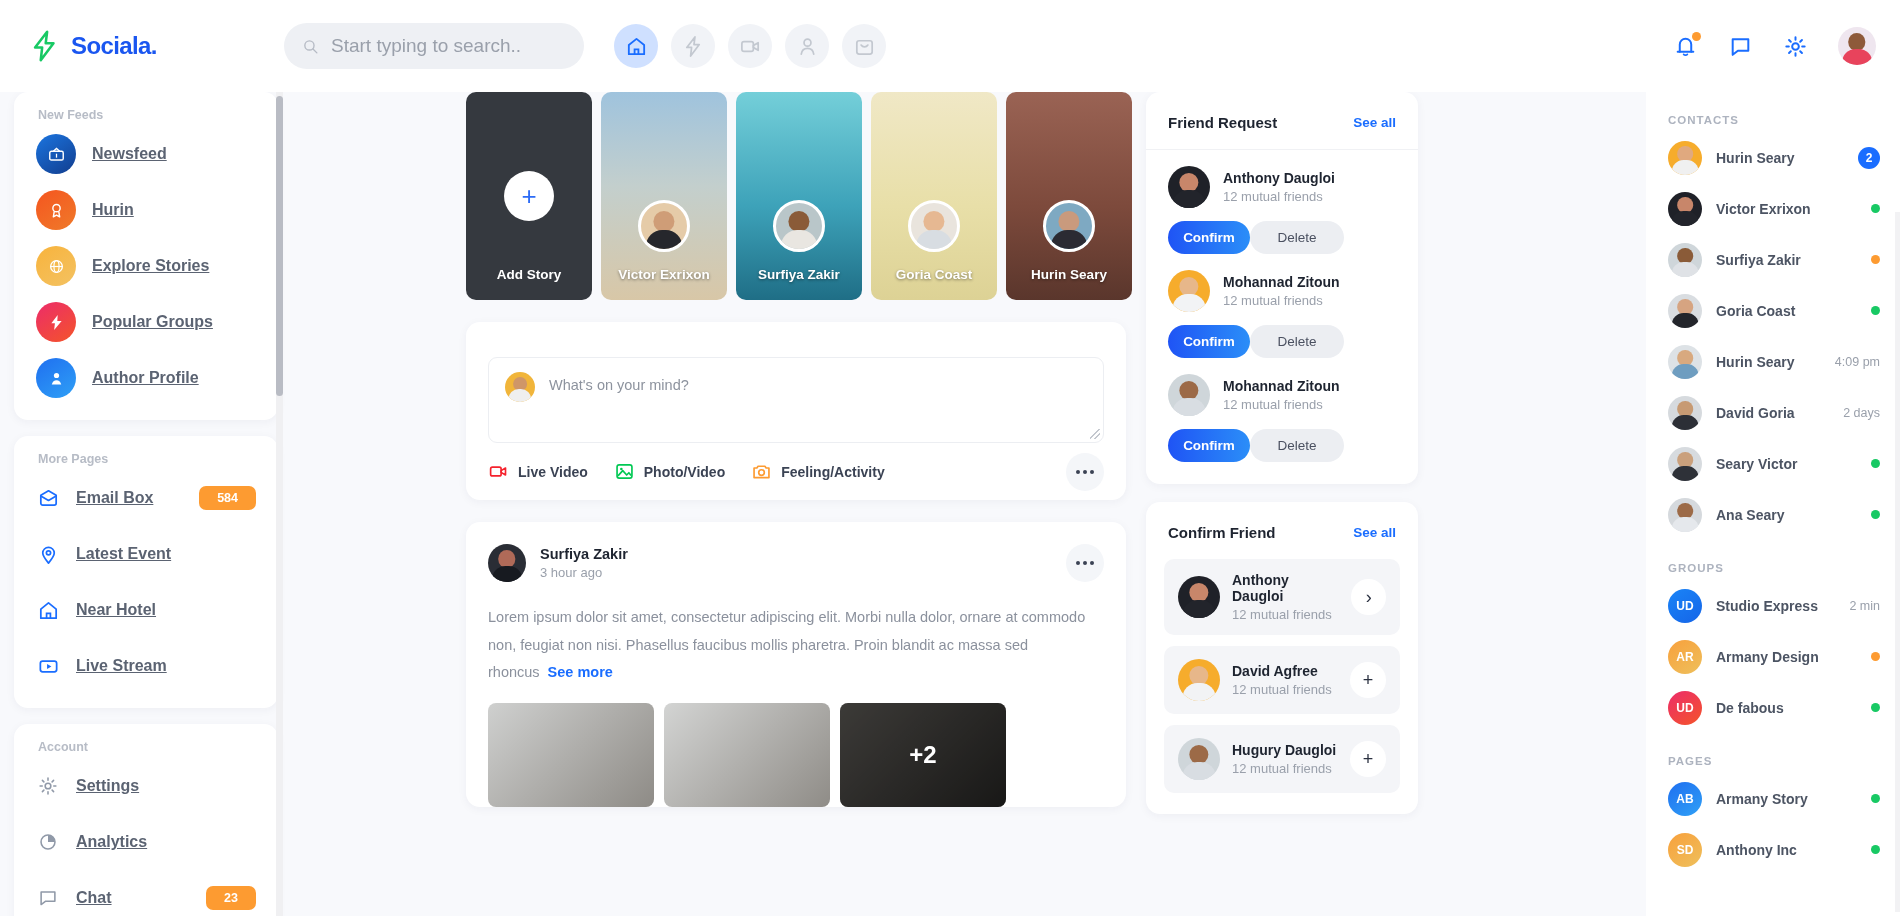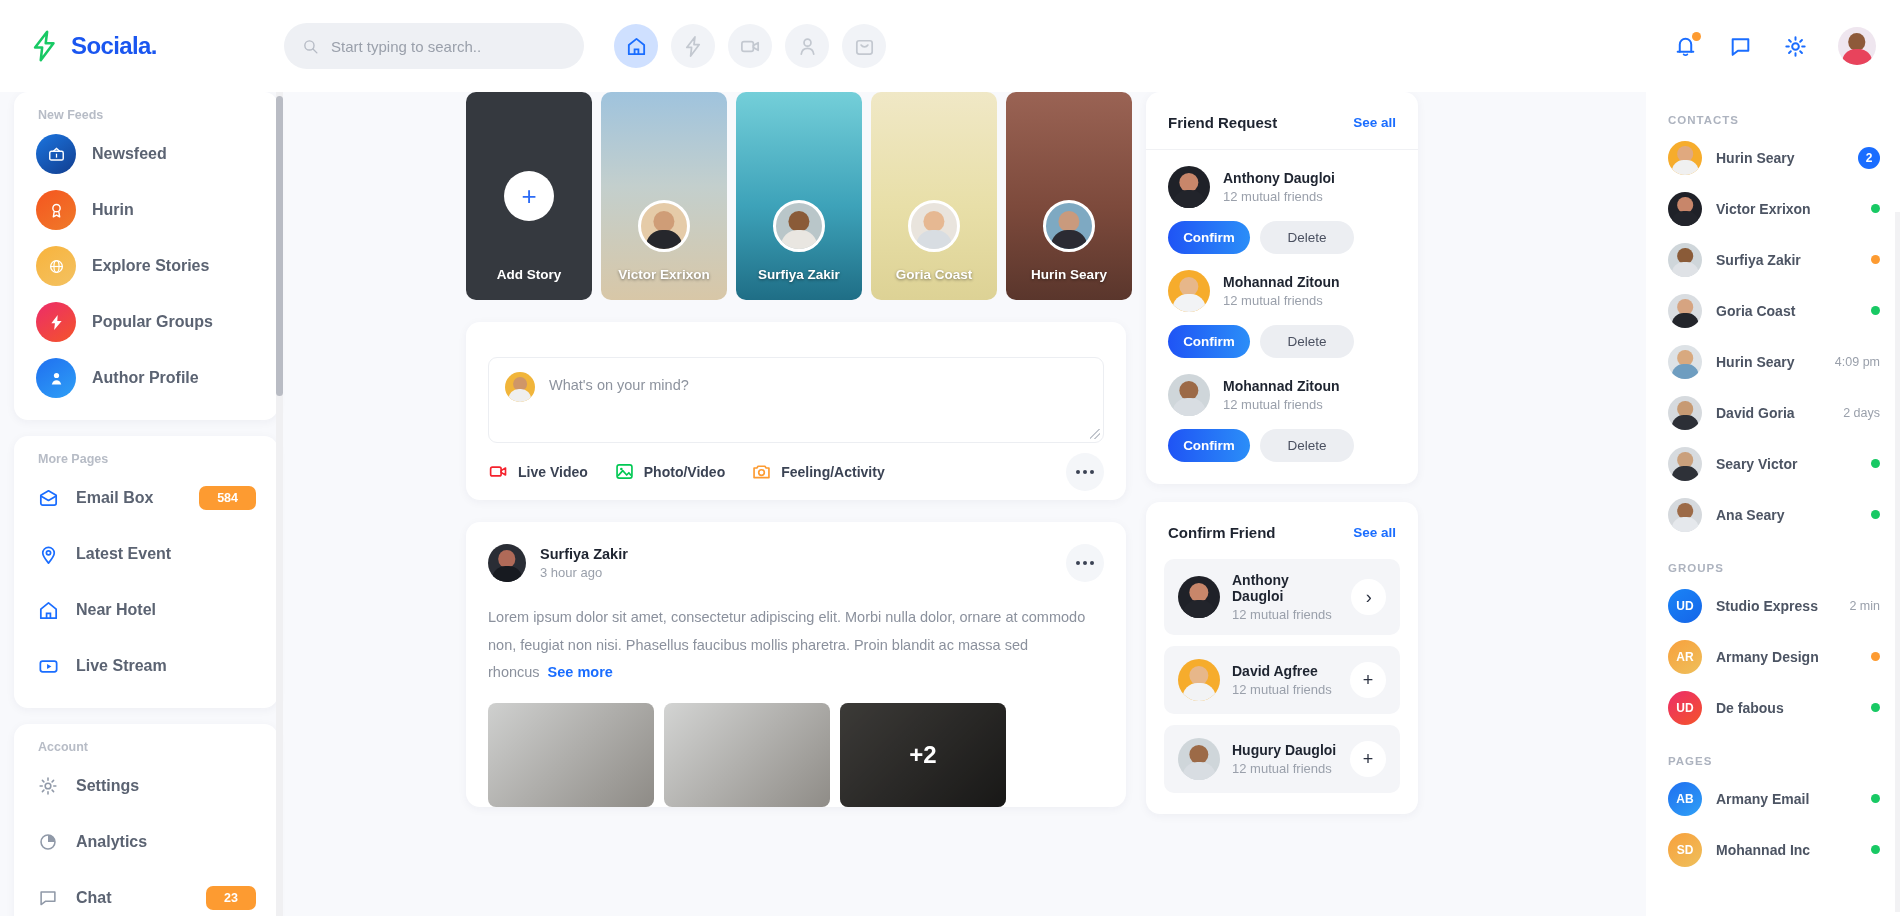--- a/index.html
+++ b/index.html
@@ -19,21 +19,21 @@
   }
   .brand { display: flex; align-items: center; gap: 9px; margin-left: 28px; width: 250px; }
   .brand-logo { width: 34px; height: 34px; }
   .brand-name {
     font-size: 24px; font-weight: bold; color: #1a56f0; letter-spacing: -0.6px;
   }
   .searchbox {
     margin-left: 6px; width: 300px; height: 46px; background: #eef0f4;
     border-radius: 23px; display: flex; align-items: center; padding: 0 18px; gap: 12px;
   }
-  .search-ph { font-size: 15px; color: #9aa0ab; }
+  .search-ph { font-size: 19px; color: #9aa0ab; }
   .navicons { display: flex; align-items: center; gap: 13px; margin-left: 30px; }
   .navicon {
     width: 44px; height: 44px; border-radius: 50%; background: #f1f3f7;
     display: flex; align-items: center; justify-content: center; cursor: pointer;
   }
   .navicon.active { background: #cfe0ff; }
   .rightnav {
     position: absolute; right: 26px; display: flex; align-items: center; gap: 30px;
   }
   .rn-item { position: relative; display: flex; align-items: center; cursor: pointer; }
@@ -76,21 +76,21 @@
     background: #ffffff; border-radius: 14px;
     box-shadow: 0 2px 10px rgba(30,40,80,.05);
   }
   .sec-title {
     font-size: 12.5px; color: #b7bcc6; font-weight: bold; padding: 16px 0 4px 24px;
   }
   .nav-row {
     display: flex; align-items: center; height: 56px; padding: 0 22px; cursor: pointer;
     position: relative;
   }
-  .nav-row .lbl { font-size: 16px; color: #5b6372; font-weight: bold; margin-left: 16px; }
+  .nav-row .lbl { font-size: 16px; color: #5b6372; font-weight: bold; margin-left: 16px; text-decoration: underline; }
   .circ-icon {
     width: 40px; height: 40px; border-radius: 50%;
     display: flex; align-items: center; justify-content: center; flex: none;
   }
   .badge-sq {
     position: absolute; right: 22px; min-width: 30px; height: 24px; border-radius: 7px;
     background: #fd9b31; color: #fff; font-size: 12.5px; font-weight: bold;
     display: flex; align-items: center; justify-content: center; padding: 0 18px;
   }
   .plain-icon { width: 24px; height: 24px; flex: none; display:flex;align-items:center;justify-content:center;}
@@ -179,21 +179,21 @@
     padding: 22px 22px 18px 22px;
   }
   .panel-title { font-size: 15px; font-weight: bold; color: #1e2430; }
   .see-all { font-size: 13.5px; color: #1a6dff; font-weight: bold; cursor: pointer; }
   .fr-divider { height: 1px; background: #f0f1f4; }
   .fr-item { padding: 16px 22px 0 22px; }
   .fr-row { display: flex; align-items: center; gap: 13px; }
   .fr-av { width: 42px; height: 42px; border-radius: 50%; overflow: hidden; flex: none; }
   .fr-name { font-size: 14px; font-weight: bold; color: #1e2430; }
   .fr-mutual { font-size: 13px; color: #9aa0ab; margin-top: 3px; }
-  .fr-btns { display: flex; gap: 10px; margin-top: 13px; }
+  .fr-btns { display: flex; margin-top: 13px; }
   .btn-confirm {
     background: linear-gradient(90deg,#1f54f5,#2b8ef8); color: #fff;
     border-radius: 20px; height: 33px; width: 82px; font-size: 13.5px; font-weight: bold;
     display: flex; align-items: center; justify-content: center; cursor: pointer; border: none;
   }
   .btn-delete {
     background: #eceef2; color: #4a5060; border-radius: 20px; height: 33px; width: 94px;
     font-size: 13.5px; display: flex; align-items: center; justify-content: center;
     cursor: pointer; border: none;
   }
@@ -730,29 +730,29 @@
       <span class="c-name">De fabous</span>
       <span class="c-right">
         <span class="dot" style="background:#18c964"></span>
       </span>
     </div>
 
     <div class="fr-sec">PAGES</div>
 
     <div class="c-row">
       <div class="ini" style="background:linear-gradient(145deg,#1f6ff0,#2fa0f6)">AB</div>
-      <span class="c-name">Armany Email</span>
+      <span class="c-name">Armany Story</span>
       <span class="c-right">
         <span class="dot" style="background:#18c964"></span>
       </span>
     </div>
 
     <div class="c-row">
       <div class="ini" style="background:linear-gradient(145deg,#f8a03c,#eec05c)">SD</div>
-      <span class="c-name">Mohannad Inc</span>
+      <span class="c-name">Anthony Inc</span>
       <span class="c-right">
         <span class="dot" style="background:#18c964"></span>
       </span>
     </div>
 
     <div class="fr-scroll-track"></div>
   </div>
 </div>
 
 </body></html>

